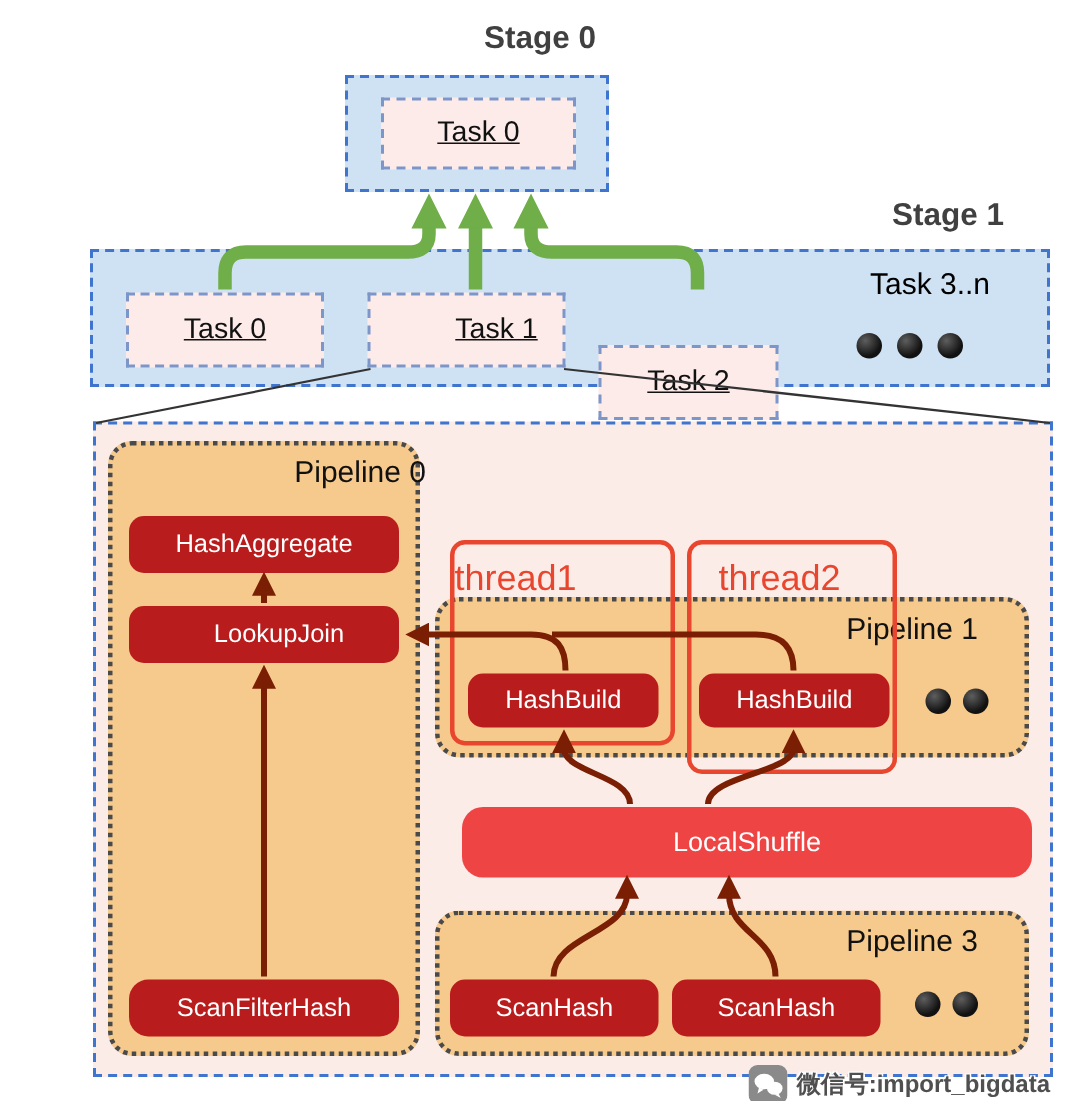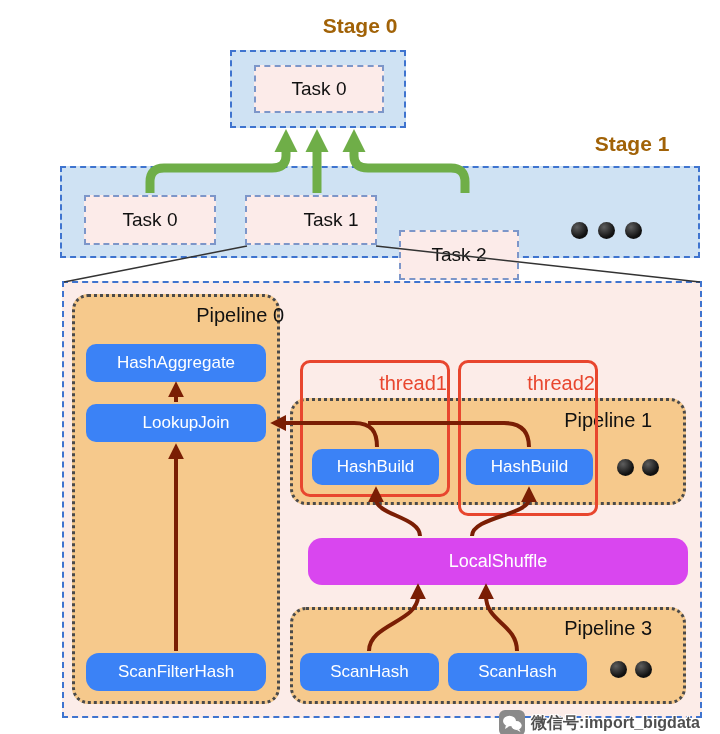--- a/index.html
+++ b/index.html
@@ -1,39 +1,39 @@
 <!DOCTYPE html>
 <html><head>
 <meta charset="utf-8">
 <style>
   * { margin:0; padding:0; box-sizing:border-box; }
   html,body { background:#ffffff; }
   body { font-family:"Liberation Sans", sans-serif; }
 
   .canvas { position:relative; width:720px; height:734px; background:#ffffff; overflow:hidden; }
 
-  .stage-title { position:absolute; font-size:21px; font-weight:bold; color:#a16207; text-align:center; }
+  .stage-title { position:absolute; font-size:21px; font-weight:bold; color:#404040; text-align:center; }
   .stage-box { position:absolute; background:#cfe2f3; border:2px dashed #3f74cf; }
   .task-box { position:absolute; background:#fcebe9; border:2px dashed #7d96c9;
               display:flex; align-items:center; justify-content:center;
-              font-size:19px; color:#111; }
+              font-size:19px; color:#111;text-decoration:underline; }
 
   .detail-box { position:absolute; background:#fcece8; border:2px dashed #3f74cf; }
 
   .pipeline { position:absolute; background:#f6c98c; border:3px dotted #4a4a4a; border-radius:16px; }
   .pipeline-label { position:absolute; font-size:20px; color:#111; text-align:right; }
 
-  .op { position:absolute; background:#3b82f6; border-radius:10px; color:#fff; font-size:17px;
+  .op { position:absolute; background:#b91c1c; border-radius:10px; color:#fff; font-size:17px;
         display:flex; align-items:center; justify-content:center; white-space:nowrap; }
 
-  .shuffle { position:absolute; background:#d946ef; border-radius:14px; color:#fff; font-size:18px;
+  .shuffle { position:absolute; background:#ef4444; border-radius:14px; color:#fff; font-size:18px;
              display:flex; align-items:center; justify-content:center; }
 
   .thread { position:absolute; border:3px solid #e8462e; border-radius:10px; background:transparent; }
-  .thread-label { text-align:right; margin-top:9px; font-size:20px; color:#e8462e; }
+  .thread-label { text-align:left; margin-top:9px; font-size:24px; color:#e8462e; }
 
   .dots { position:absolute; display:flex; align-items:center; }
   .dots.gap10 { gap:10px; }
   .dots.gap8 { gap:8px; }
   .dot { width:17px; height:17px; border-radius:50%;
          background:radial-gradient(circle at 35% 30%, #5e5e5e, #111 65%); }
 
   .more-label { position:absolute; font-size:20px; color:#000; text-align:center; }
 
   .overlay { position:absolute; left:0; top:0; pointer-events:none; }
@@ -49,20 +49,21 @@
 
   <div class="stage-title" style="left:300px; top:14px; width:120px;">Stage 0</div>
   <div class="stage-box" style="left:230px; top:50px; width:176px; height:78px;"></div>
   <div class="task-box" style="left:254px; top:65px; width:130px; height:48px;">Task 0</div>
 
   <div class="stage-title" style="left:572px; top:132px; width:120px;">Stage 1</div>
   <div class="stage-box" style="left:60px; top:166px; width:640px; height:92px;"></div>
   <div class="task-box" style="left:84px; top:195px; width:132px; height:50px;">Task 0</div>
   <div class="task-box" style="left:245px; top:195px; width:132px; height:50px;padding-left:40px;">Task 1</div>
   <div class="task-box" style="left:399px; top:195px; width:120px; height:50px;margin-top:35px;">Task 2</div>
+  <div class="more-label" style="left:558px; top:179px; width:124px;">Task 3..n</div>
   <div class="dots gap10" style="left:571px; top:222px;">
     <span class="dot"></span>
     <span class="dot"></span>
     <span class="dot"></span>
   </div>
 
   <div class="detail-box" style="left:62px; top:281px; width:640px; height:437px;"></div>
 
   <div class="pipeline" style="left:72px; top:294px; width:208px; height:410px;"></div>
   <div class="pipeline-label" style="left:72px; top:304px; width:228px; padding-right:16px;">Pipeline 0</div>

